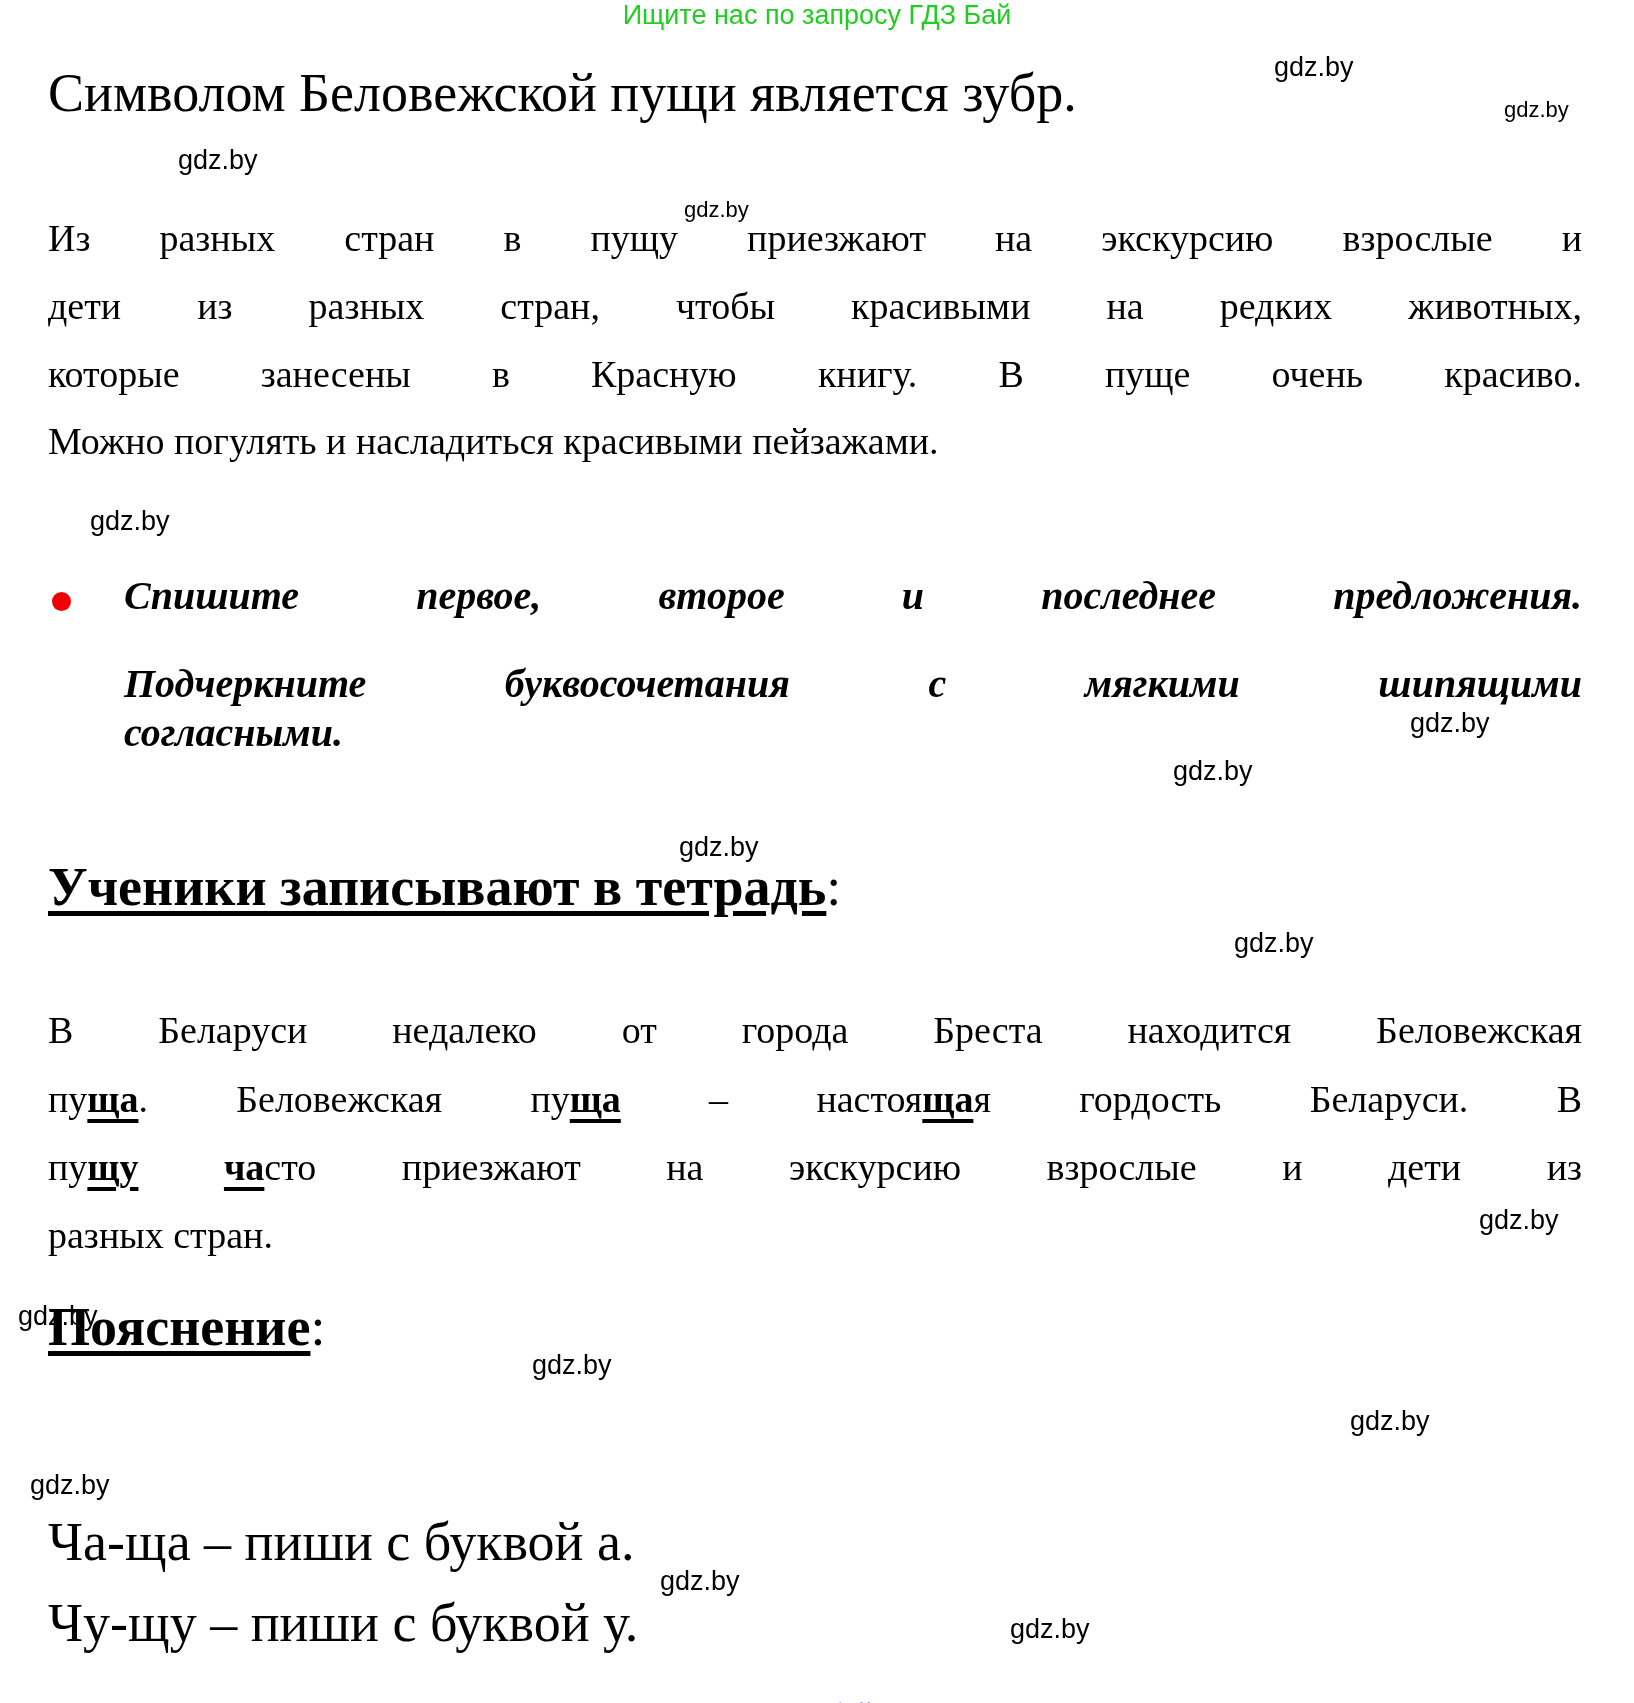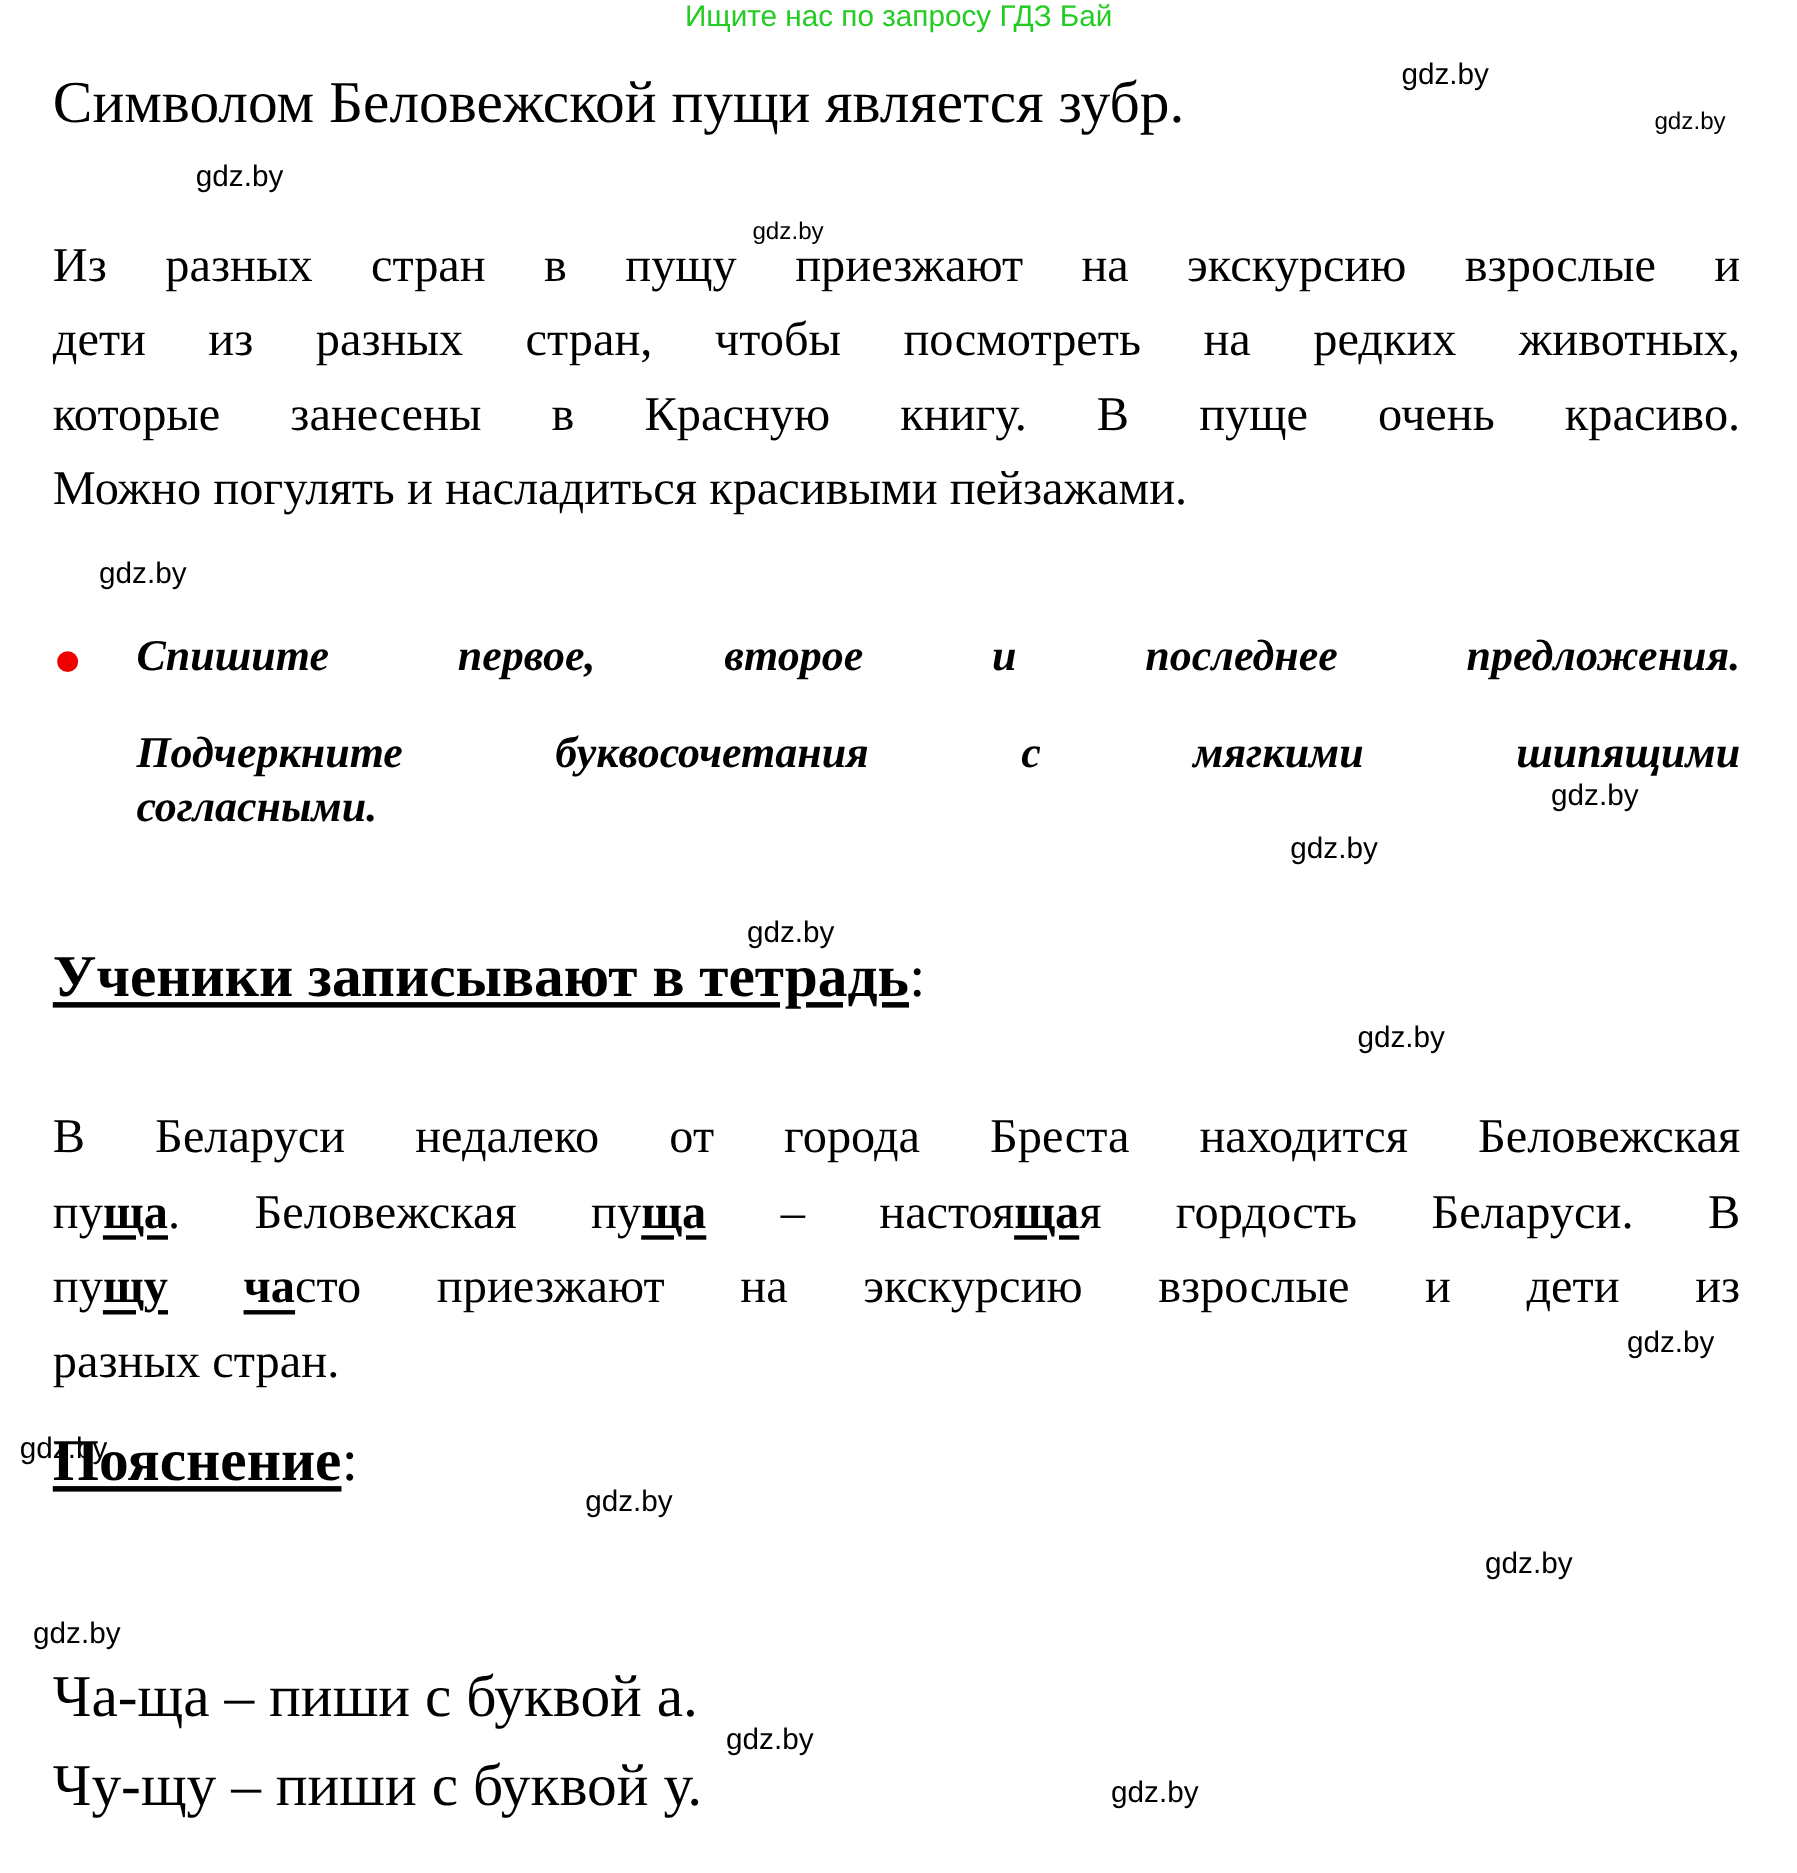--- a/index.html
+++ b/index.html
@@ -6,21 +6,21 @@
   body { width: 1634px; height: 1703px; position: relative; overflow: hidden;
          font-family: "Liberation Serif", "DejaVu Serif", serif; color: #000; }
   .wm { position: absolute; font-family: "Liberation Sans", "DejaVu Sans", sans-serif;
         font-size: 27px; color: #000000; line-height: 1; white-space: nowrap; }
   .wm.small { font-size: 22px; }
   .top-banner { position: absolute; top: 2px; left: 0; width: 1634px; text-align: center;
         font-family: "Liberation Sans", "DejaVu Sans", sans-serif; font-size: 27px; line-height: 1; }
   .footer { position: absolute; top: 1674px; left: 0; width: 1634px; text-align: center;
         font-family: "Liberation Sans", "DejaVu Sans", sans-serif; font-size: 27px; line-height: 1; white-space: pre; }
   .line { position: absolute; left: 48px; white-space: nowrap; font-size: 54px; line-height: 1; }
-  .para-line { position: absolute; left: 48px; width: 1534px; font-size: 44px; line-height: 1;
+  .para-line { position: absolute; left: 48px; width: 1534px; font-size: 38px; line-height: 1;
                text-align: justify; text-align-last: justify; white-space: nowrap; }
   .para-line.last { text-align-last: left; }
   .task-line { position: absolute; left: 124px; width: 1458px; font-size: 40px; line-height: 1;
                font-style: italic; font-weight: bold; text-align: justify; text-align-last: justify; white-space: nowrap; }
   .task-line.last { text-align-last: left; }
   .bullet { position: absolute; left: 52px; top: 592px; width: 19px; height: 19px; border-radius: 50%; }
   .heading { position: absolute; left: 48px; font-size: 54px; font-weight: bold; line-height: 1; white-space: nowrap; }
   .heading u { text-decoration-thickness: 5px; text-underline-offset: 6px; }
   u.hl { font-weight: bold; text-decoration-thickness: 4px; text-underline-offset: 7px; }
 </style>
@@ -28,21 +28,21 @@
 <body>
 
 <div class="top-banner">
   <span style="color:#22cc22">Ищите нас по запросу ГДЗ Бай</span>
 </div>
 
 <div class="line" style="top:66px;">Символом Беловежской пущи является зубр.</div>
 
 <div>
   <div class="para-line" style="top:219px;">Из разных стран в пущу приезжают на экскурсию взрослые и</div>
-  <div class="para-line" style="top:287px;">дети из разных стран, чтобы посмотреть на редких животных,</div>
+  <div class="para-line" style="top:287px;">дети из разных стран, чтобы красивыми на редких животных,</div>
   <div class="para-line" style="top:355px;">которые занесены в Красную книгу. В пуще очень красиво.</div>
   <div class="para-line last" style="top:422px;">Можно погулять и насладиться красивыми пейзажами.</div>
 </div>
 
 <div>
   <span class="bullet" style="background:#ee0000;"></span>
   <div class="task-line" style="top:576px;">Спишите первое, второе и последнее предложения.</div>
   <div class="task-line" style="top:664px;">Подчеркните буквосочетания с мягкими шипящими</div>
   <div class="task-line last" style="top:713px;">согласными.</div>
 </div>

